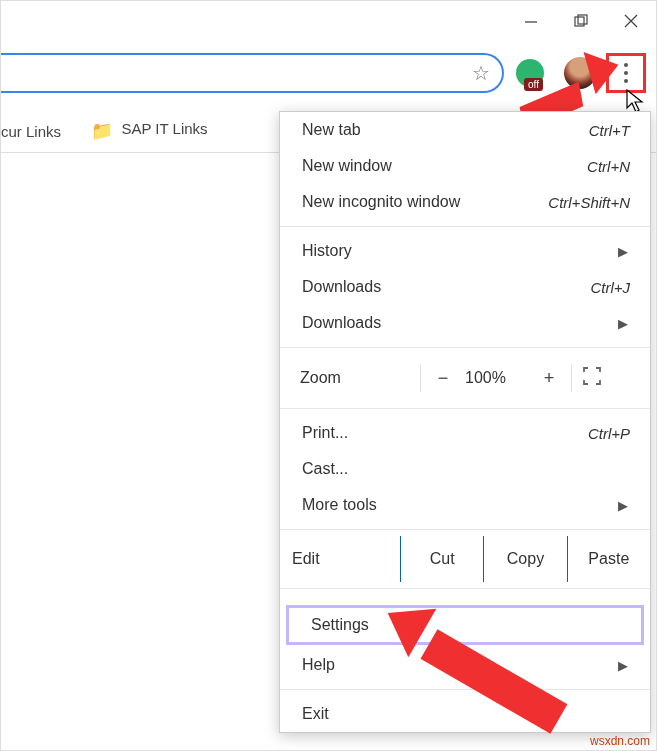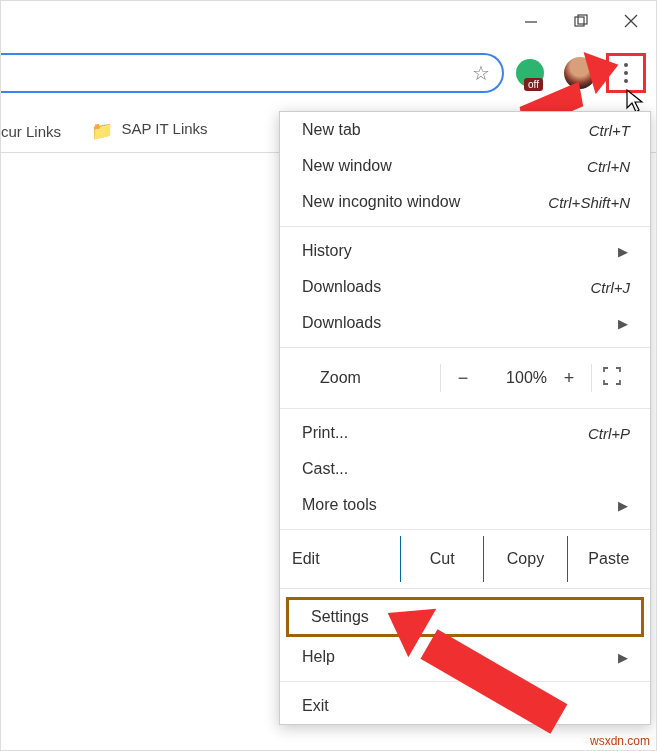--- a/index.html
+++ b/index.html
@@ -132,49 +132,49 @@
     .menu-item .shortcut { color: #333; font-size: 15px; font-style: italic; }
     .menu-item .arrow { color: #555; font-size: 13px; padding-right: 2px; }
     .menu-sep {
       height: 1px;
       background: #e6e6e6;
       margin: 6px 0;
     }
     
     .zoom-row {
       display: flex; align-items: center;
-      padding: 10px 14px 10px 40px;
+      padding: 10px 14px 10px 20px;
       font-size: 16px;
       color: #333;
     }
     .zoom-row .zlabel { width: 120px; }
     .zoom-row .vdiv { width: 1px; height: 28px; background: #e2e2e2; }
     .zoom-btn { width: 44px; text-align: center; font-size: 18px; color: #444; }
-    .zoom-val { width: 62px; text-align: right; }
+    .zoom-val { width: 62px; text-align: left; }
     .fullscreen { width: 40px; text-align: center; }
     
     .edit-row {
       display: flex; align-items: stretch;
       padding-left: 12px;
       height: 46px;
       font-size: 16px;
     }
     .edit-row .elabel { display:flex; align-items:center; width: 108px; }
     .edit-seg {
       flex: 1;
       display:flex; align-items:center; justify-content:center;
       border-left: 1px solid #0369a1;
     }
     
     .settings-item {
       display:flex; align-items:center;
       height: 40px;
       padding-left: 22px;
-      border: 3px solid #a16207;
-      margin: 8px 6px 2px 6px;
+      border: 3px solid #c4b5fd;
+      margin: 16px 6px 2px 6px;
       font-size: 16px;
       position: relative;
       z-index: 30;
     }
     
     .arrow-to-kebab {
       position: absolute;
       top: 70px; left: 520px;
       width: 90px; height: 18px;
       z-index: 10;

